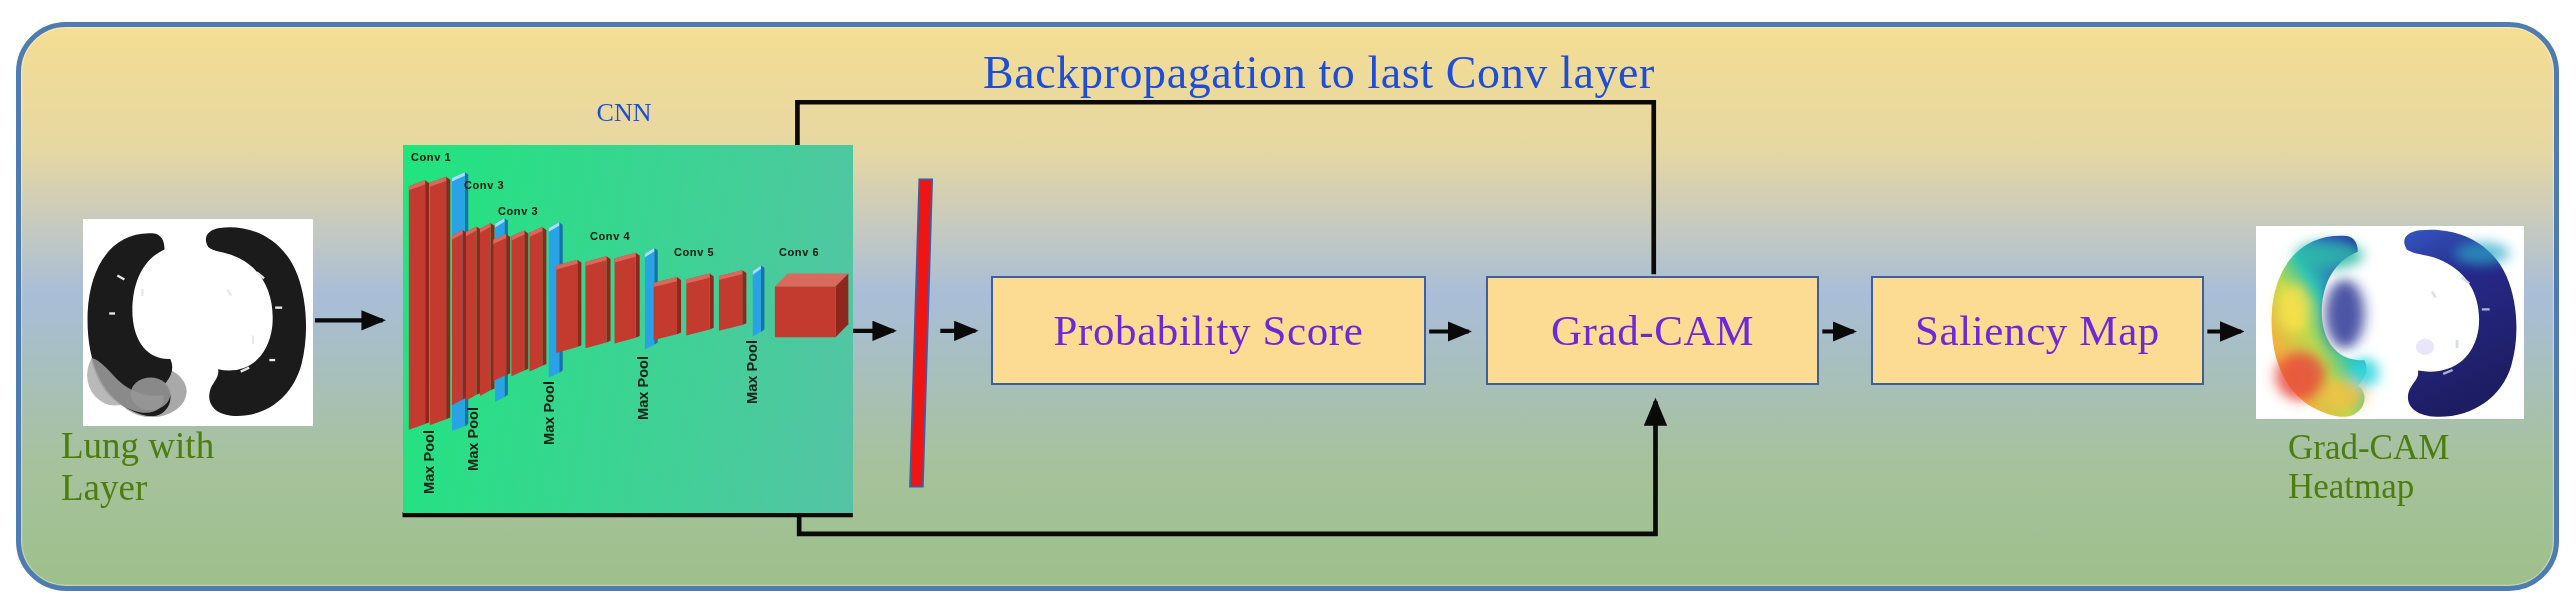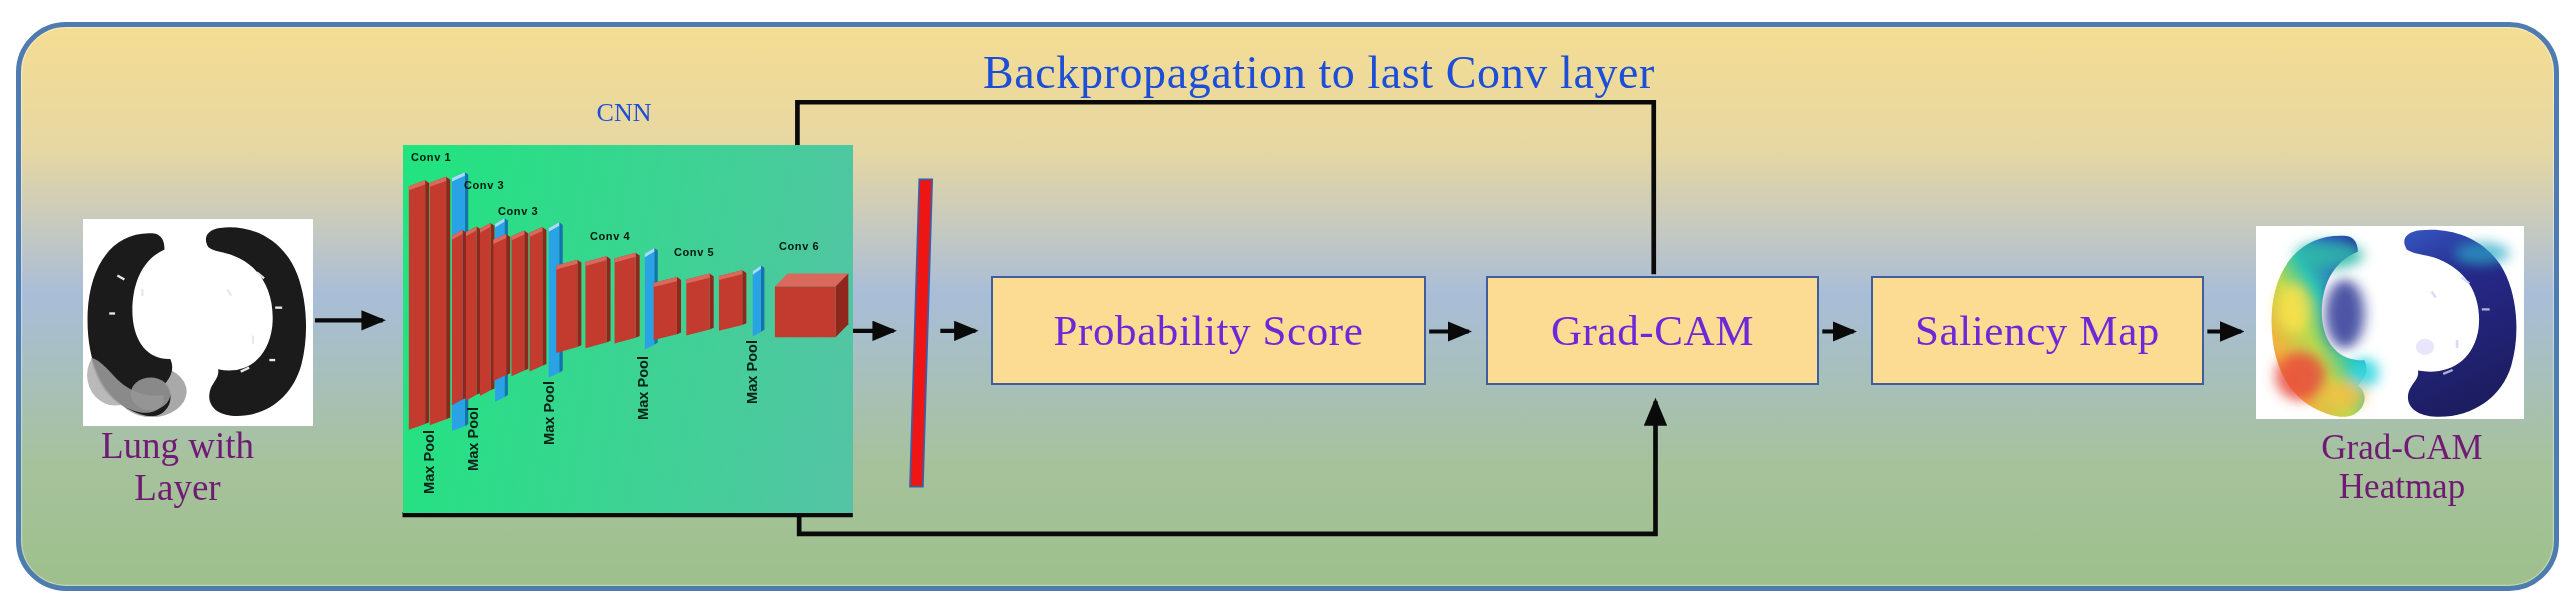--- a/index.html
+++ b/index.html
@@ -30,21 +30,21 @@
     border:2.3px solid var(--box-border,#3e5e9e);box-sizing:border-box;
     display:flex;align-items:center;justify-content:center;
     font-size:43px;color:#6d28d9;letter-spacing:0.6px;}
   #box-probability{left:991px;width:435px;}
   #box-gradcam{left:1486px;width:333px;}
   #box-saliency{left:1871px;width:333px;}
   
   .panel{position:absolute;background:#ffffff;}
   #lung-image{left:83px;top:219px;width:230px;height:207px;}
   #heatmap-image{left:2256px;top:226px;width:268px;height:193px;}
-  .caption{position:absolute;text-align:center;color:#701a75;}
+  .caption{position:absolute;color:#4d7c0f;}
   #lung-caption{left:61px;top:425px;width:233px;font-size:37px;line-height:42px;}
   #heatmap-caption{left:2288px;top:428px;width:228px;font-size:35px;line-height:39px;}
   #fc-bar{left:903px;top:174px;width:35px;height:318px;}
 </style>
 </head>
 <body>
 
 <div id="stage">
   <div id="frame"></div>
 
@@ -169,21 +169,21 @@
         <polygon points="638,242 742,242 742,329 638,329" fill="#c23b2e"></polygon>
       </svg>
   </div>
   <div id="cnn-title" class="serif-label">CNN</div>
 
   <div class="conv-label" style="left:411px;top:151px;">Conv 1</div>
   <div class="conv-label" style="left:464px;top:179px;">Conv 3</div>
   <div class="conv-label" style="left:498px;top:205px;">Conv 3</div>
   <div class="conv-label" style="left:590px;top:230px;">Conv 4</div>
   <div class="conv-label" style="left:674px;top:246px;">Conv 5</div>
-  <div class="conv-label" style="left:779px;top:240px;text-align:right;">Conv 6</div>
+  <div class="conv-label" style="left:779px;top:246px;text-align:right;">Conv 6</div>
 
   <div class="maxpool-label" style="left:429px;top:462px;">Max Pool</div>
   <div class="maxpool-label" style="left:473px;top:439px;">Max Pool</div>
   <div class="maxpool-label" style="left:549px;top:413px;">Max Pool</div>
   <div class="maxpool-label" style="left:643px;top:388px;">Max Pool</div>
   <div class="maxpool-label" style="left:752px;top:372px;">Max Pool</div>
 
   <svg id="fc-bar" class="abs" viewBox="0 0 60 545" width="35" height="318">
     <polygon points="28,9 50,9 34,536 12,536" fill="#ee1515" stroke="#3b5fa5" stroke-width="3"></polygon>
   </svg>

